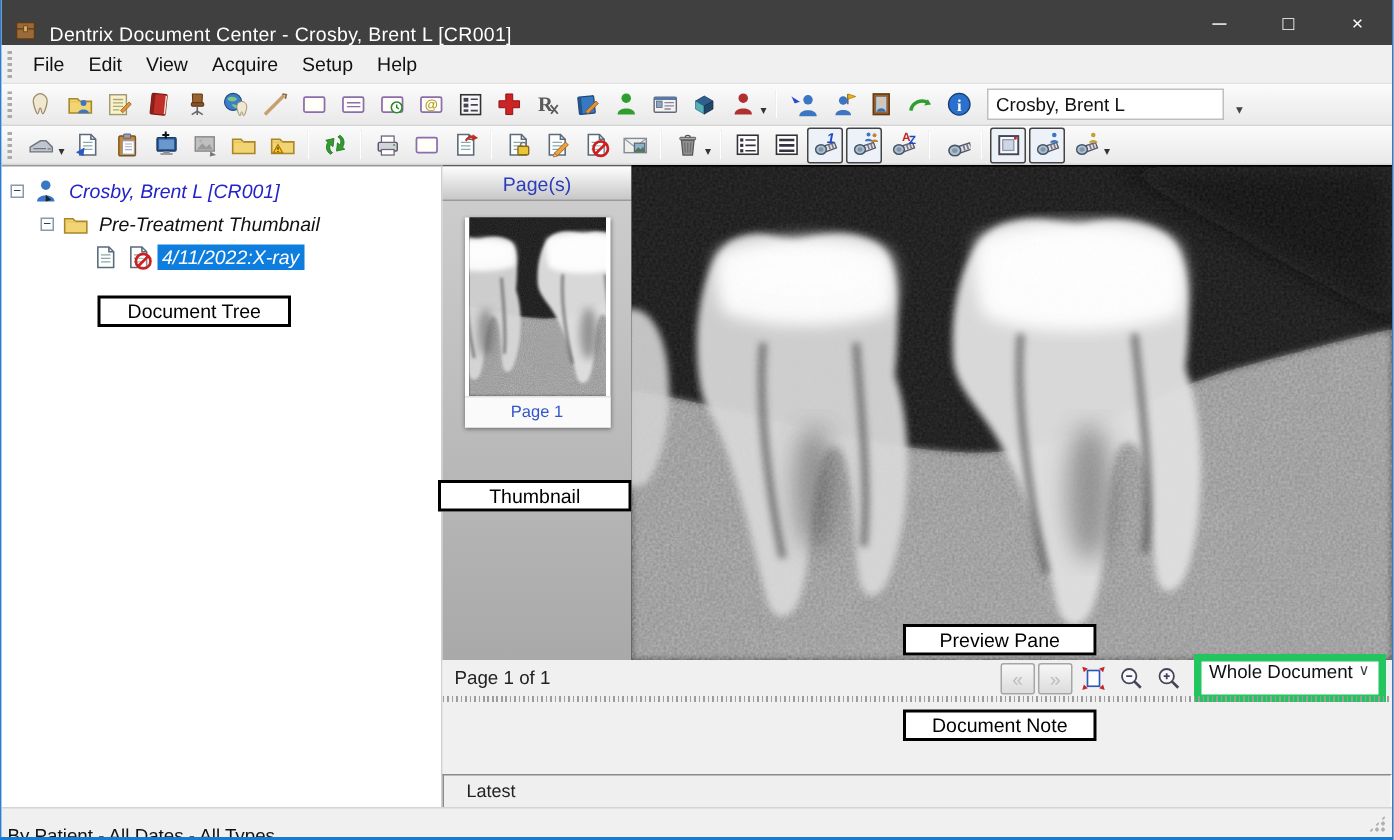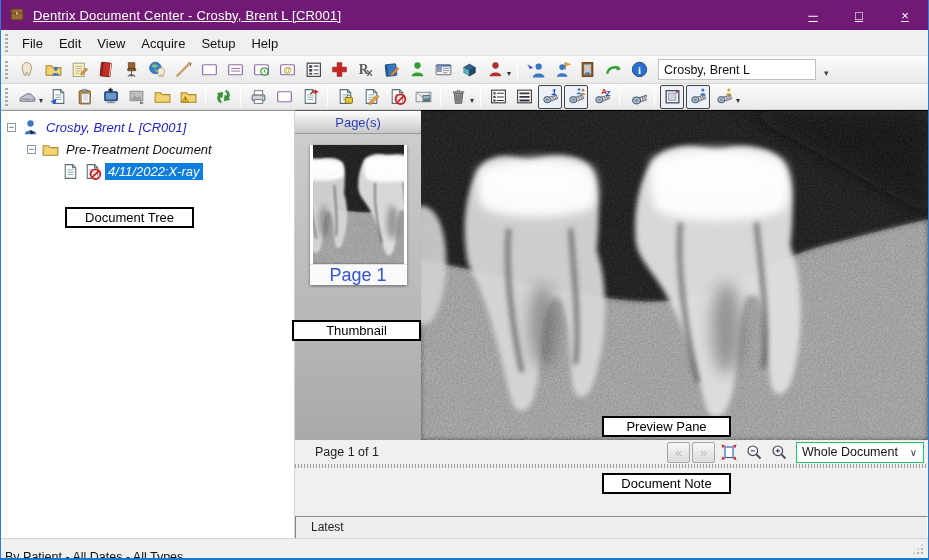--- a/index.html
+++ b/index.html
@@ -3,21 +3,21 @@
 <meta charset="utf-8">
 <style>
   * { margin:0; padding:0; box-sizing:border-box; }
   html,body { width:929px; height:560px; font-family:"Liberation Sans", sans-serif; background:#888; }
   #window { position:relative; width:929px; height:560px; background:#f0f0f0; overflow:hidden;
             border-left:1px solid #2a7cd4; border-right:1px solid #2a7cd4; border-bottom:2px solid #1a7ad0; }
   svg { display:block; }
   .defs-holder { position:absolute; width:0; height:0; overflow:hidden; }
 
   
-  .titlebar { position:absolute; left:0; top:0; right:0; height:30px; background:#701a75; display:flex; align-items:center; color:#fff;text-decoration:underline; }
+  .titlebar { position:absolute; left:0; top:0; right:0; height:30px; background:#404040; display:flex; align-items:flex-end; color:#fff; }
   .titlebar .app-icon { width:18px; height:18px; margin:0 6px 0 8px; }
   .titlebar .title { font-size:13px; letter-spacing:.2px; }
   .caption-buttons { margin-left:auto; display:flex; height:30px; }
   .cap-btn { width:46px; height:30px; display:flex; align-items:center; justify-content:center; font-size:13px; color:#fff; cursor:default; }
 
   
   .menubar { position:absolute; left:0; top:30px; right:0; height:26px; background:#f0f0f0; display:flex; align-items:center; border-bottom:1px solid #e3e3e3; }
   .grip { width:3px; height:18px; margin:0 6px 0 4px; background:repeating-linear-gradient(180deg,#aaa 0 2px,transparent 2px 4px); }
   .menu-item { font-size:13px; color:#111; padding:4px 8px; }
   .menu-item::first-letter { text-decoration:underline; }
@@ -40,49 +40,49 @@
   .expander { width:9px; height:9px; border:1px solid #869aac; background:#fff; color:#333; font-size:9px; line-height:7px; text-align:center; margin-right:5px; flex:0 0 auto; }
   .tree-ico { width:19px; height:19px; margin-right:3px; flex:0 0 auto; }
   .tree-label { padding:1px 3px; white-space:nowrap;font-style:italic; }
   .tree-label.selected { background:#0d7dde; color:#fff; }
 
   
   .pages-panel { position:absolute; left:294px; top:110px; width:126px; height:330px; background:linear-gradient(180deg,#cfcfcf,#a9a9a9); border-top:1px solid #5a5a5a; }
   .pages-header { height:23px; background:linear-gradient(180deg,#fdfdfd,#c7c7c7); border-bottom:1px solid #9a9a9a; display:flex; align-items:center; justify-content:center; font-size:13px; font-weight:normal; color:#2b3dbb; }
   .thumb-card { width:97px; margin:11px auto 0; background:#fff; box-shadow:0 1px 3px rgba(0,0,0,.45); }
   .thumb-img { width:91px; height:119px; margin:3px 3px 0; background:#222; }
-  .thumb-caption { height:21px; background:#fafafa; display:flex; align-items:center; justify-content:center; font-size:18px; color:#3355cc; border-top:1px solid #e0e0e0; }
+  .thumb-caption { height:21px; background:#fafafa; display:flex; align-items:center; justify-content:center; font-size:11px; color:#3355cc; border-top:1px solid #e0e0e0; }
 
   
   .preview { position:absolute; left:420px; top:110px; width:507px; height:330px; background:#111; border-top:1px solid #000; }
   .preview svg { width:100%; height:100%; }
 
   
   .controls { position:absolute; left:294px; top:440px; width:633px; height:24px; background:#f0f0f0; display:flex; align-items:center; }
-  .page-status { font-size:12.5px; color:#222; padding-left:20px; }
+  .page-status { font-size:12.5px; color:#222; padding-left:8px; }
   .ctl-right { margin-left:auto; display:flex; align-items:center; gap:2px; padding-right:4px; }
   .nav-btn { width:23px; height:21px; background:linear-gradient(180deg,#f7f7f7,#dcdcdc); border:1px solid #a6a6a6; border-radius:2px; color:#bdbdbd; font-size:13px; display:flex; align-items:center; justify-content:center; }
   .flat-btn { width:23px; height:21px; display:flex; align-items:center; justify-content:center; }
   .flat-btn svg { width:18px; height:18px; }
-  .combo { width:128px; height:21px; background:#fff; border:1px solid #22c55e; display:flex; align-items:center; font-size:12.5px; color:#111; padding-left:5px; margin-left:4px; }
+  .combo { width:128px; height:32px; background:#fff; border:5px solid #22c55e; display:flex; align-items:flex-start; font-size:12.5px; color:#111; padding-left:5px; margin-left:4px; }
   .combo .chev { margin-left:auto; padding-right:6px; font-size:10px; color:#444; }
 
   .h-splitter { position:absolute; left:294px; top:464px; width:633px; height:4px; background:repeating-linear-gradient(90deg,#9d9d9d 0 1px,transparent 1px 3px); }
 
   
   .note-area { position:absolute; left:294px; top:468px; width:633px; height:70px; background:#efefef; border:1px solid; border-color:#8a8a8a #ffffff #d9d9d9 #8a8a8a; font-size:12px; color:#222; padding:3px 15px;margin-top:48px; }
 
   
   .statusbar { position:absolute; left:0; top:538px; right:0; height:36px; background:#f0f0f0; border-top:1px solid #d4d4d4; display:flex; align-items:center; font-size:12.5px; color:#111; padding-left:4px; }
   .resize-grip { position:absolute; right:4px; bottom:3px; width:12px; height:12px;
      background:radial-gradient(circle at 2px 2px,#b0b0b0 1.2px,transparent 1.4px) 0 0/4px 4px; clip-path:polygon(100% 0,100% 100%,0 100%); }
 
   
   .anno { position:absolute; width:129px; height:21px; background:#fff; border:2px solid #000; display:flex; align-items:center; justify-content:center; font-size:13px; color:#000; z-index:60; }
-  #anno-tree    { left:64px;  top:207px; }
+  #anno-tree    { left:64px;  top:197px; }
   #anno-thumb   { left:291px; top:320px; }
   #anno-preview { left:601px; top:416px; }
   #anno-note    { left:601px; top:473px; }
 </style>
 </head>
 <body>
 
 <svg class="defs-holder" aria-hidden="true">
   <defs>
     <g id="sym-tooth">
@@ -732,21 +732,21 @@
           </span>
           <span class="tree-label" style="color: rgb(35, 35, 200);">Crosby, Brent L [CR001]</span>
         </div>
         <div class="tree-row" style="padding-left: 26px;">
           <span class="expander">−</span>
           <span class="tree-ico">
             <svg viewBox="0 0 18 18">
               <use href="#sym-folder"></use>
             </svg>
           </span>
-          <span class="tree-label">Pre-Treatment Document</span>
+          <span class="tree-label">Pre-Treatment Thumbnail</span>
         </div>
         <div class="tree-row" style="padding-left: 46px;">
           <span style="width: 14px;"></span>
           <span class="tree-ico">
             <svg viewBox="0 0 18 18">
               <use href="#sym-doc"></use>
             </svg>
           </span>
           <span class="tree-ico">
             <svg viewBox="0 0 18 18">

